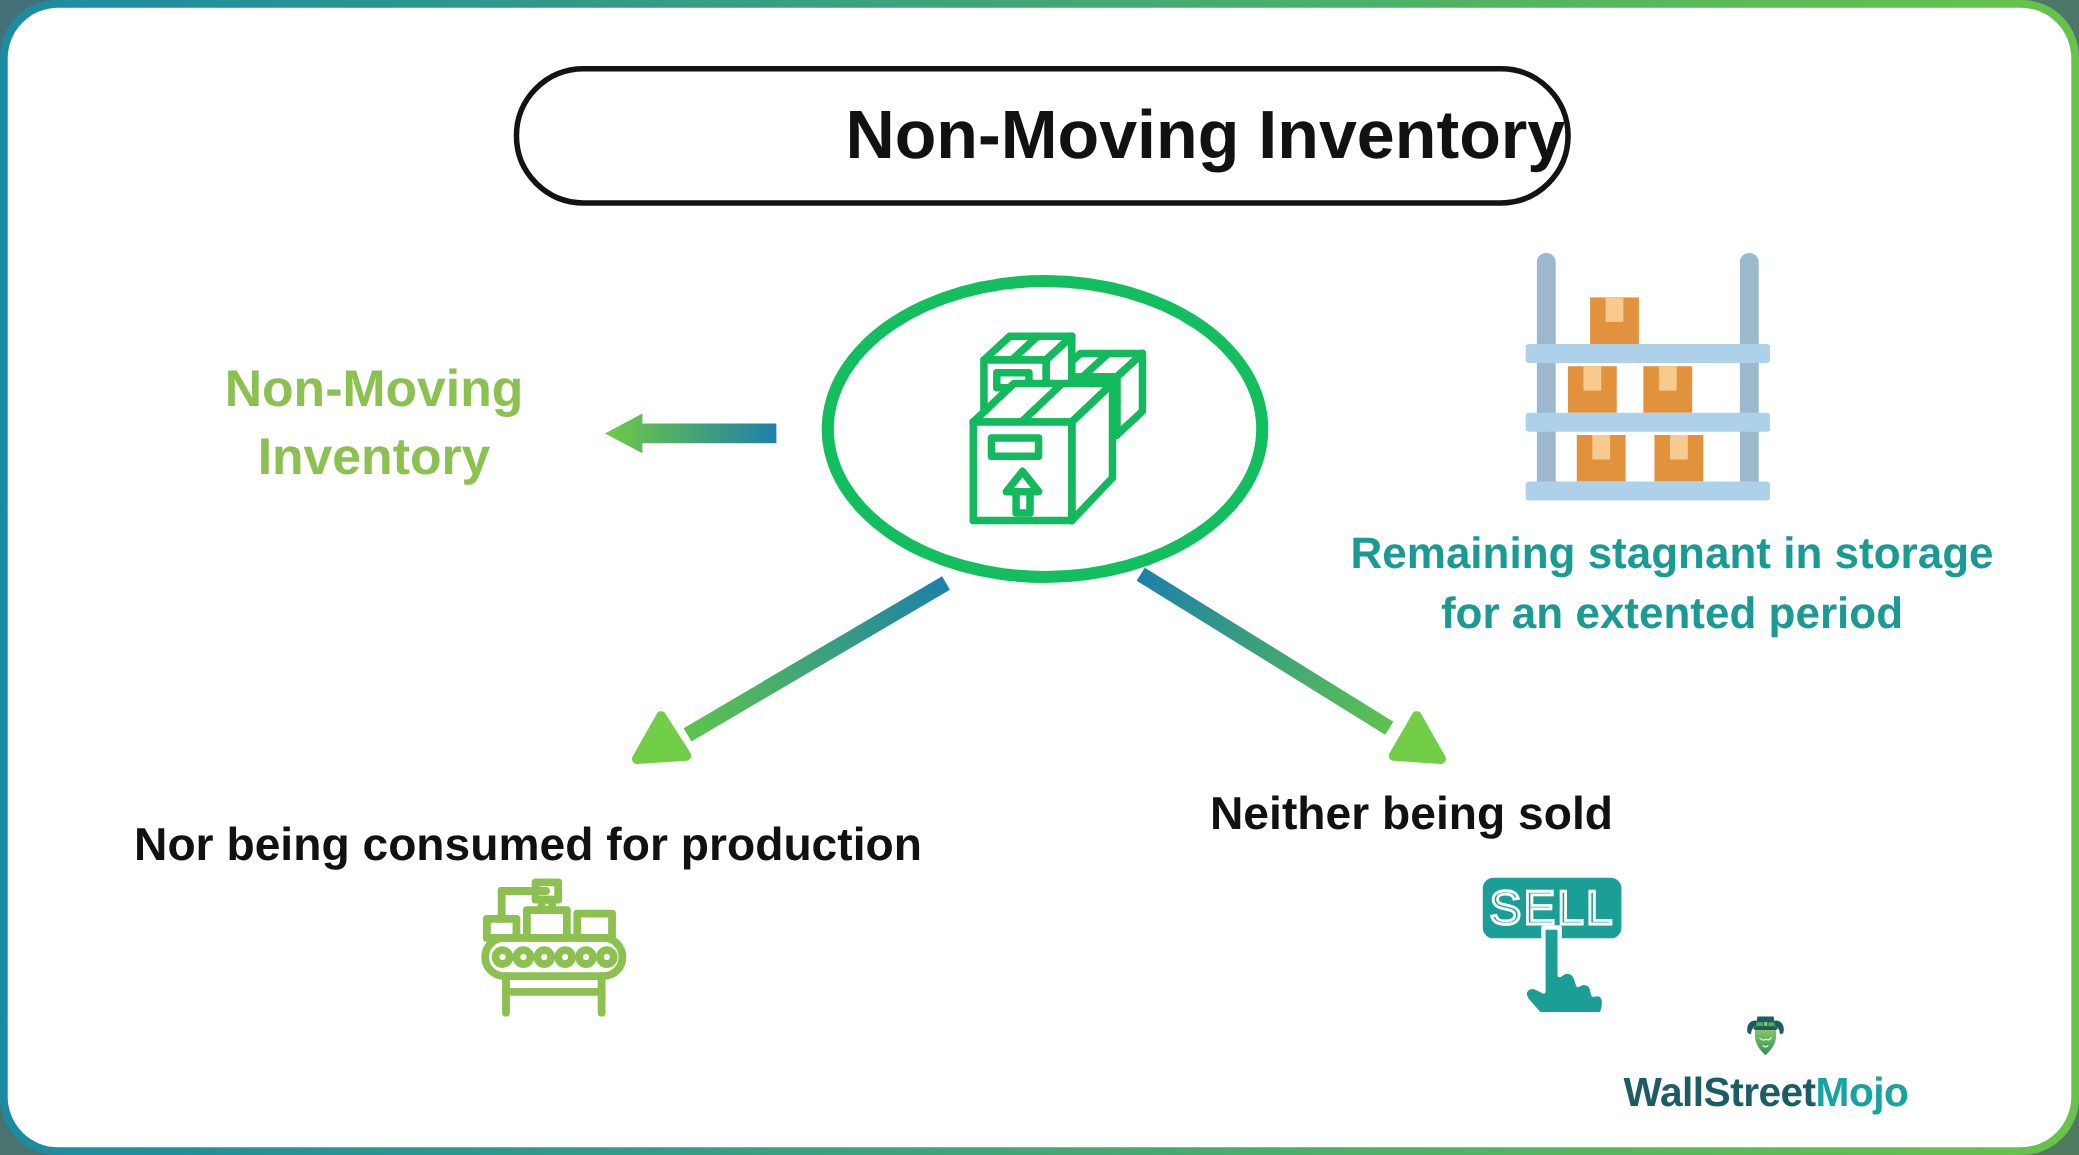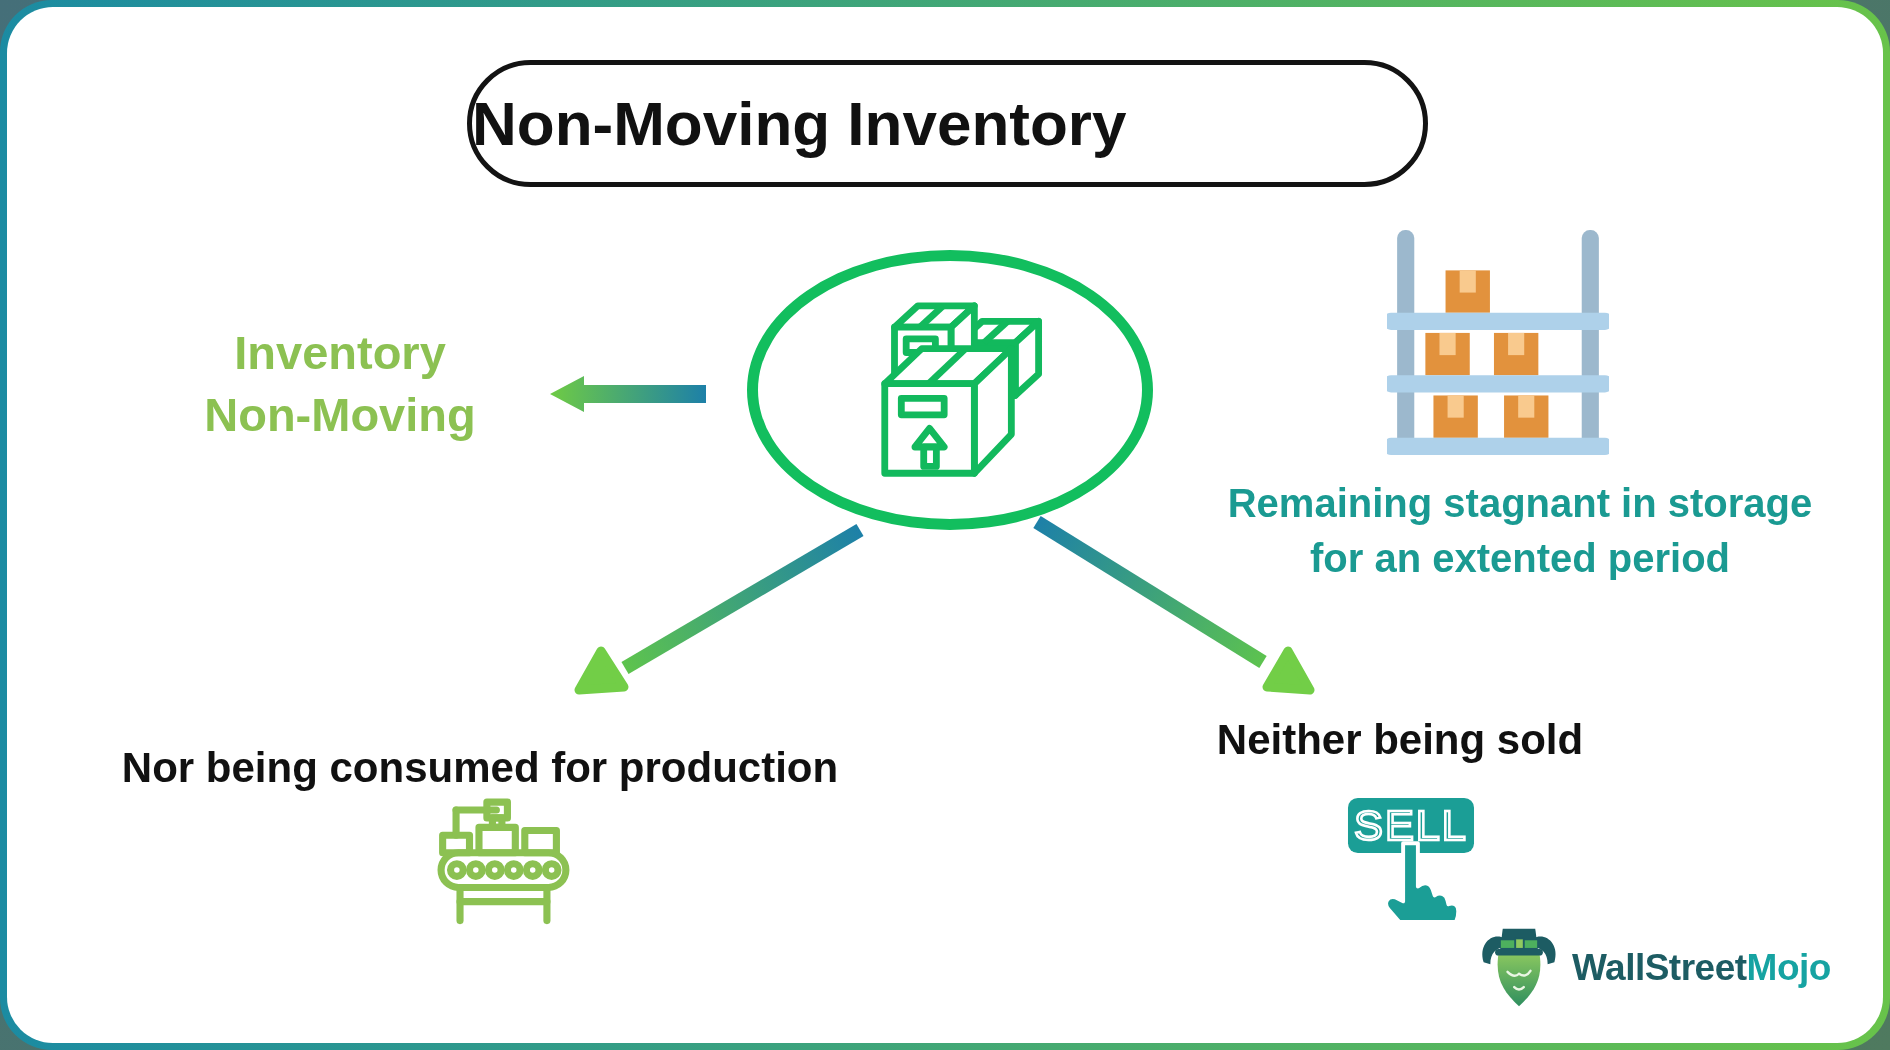--- a/index.html
+++ b/index.html
@@ -8,62 +8,62 @@
     background:linear-gradient(135deg,#456f79,#4f7a5f);
     font-family:"Liberation Sans",sans-serif;
   }
   .frame{position:absolute;inset:0;border-radius:52px;
     background:linear-gradient(90deg,#1b8ba2,#68c34a);}
   .card{position:absolute;inset:7px;border-radius:46px;background:#ffffff;}
   .abs{position:absolute;}
   .title-pill{
     left:467px;top:60px;width:961px;height:127px;
     border:5px solid #131313;border-radius:66px;box-sizing:border-box;
-    display:flex;align-items:center;justify-content:flex-start;
+    display:flex;align-items:center;justify-content:flex-end;
     font-size:62px;font-weight:800;color:#111;letter-spacing:0px;background:#fff;
   }
   .left-label{
     left:110px;top:322px;width:460px;text-align:center;
     font-size:47px;line-height:62px;font-weight:800;color:#8cc152;
   }
   .storage-note{
     left:1140px;top:476px;width:760px;text-align:center;
     font-size:40px;line-height:55px;font-weight:800;color:#1a9a92;
   }
   .production-label{
     left:60px;top:744px;width:840px;text-align:center;
     font-size:42px;font-weight:800;color:#111;
   }
   .sold-label{
-    left:1100px;top:716px;width:600px;text-align:center;
+    left:1100px;top:716px;width:600px;text-align:left;
     font-size:42px;font-weight:800;color:#111;
   }
   .ellipse{
     left:747px;top:250px;width:406px;height:280px;box-sizing:border-box;
     border:11px solid #12be5e;border-radius:50%;background:#fff;
   }
-  .logo{left:1476px;top:922px;height:92px;display:flex;align-items:center;gap:10px;}
+  .logo{left:1476px;top:922px;height:92px;display:flex;align-items:center;gap:10px;flex-direction:column;}
   .logo-text{font-size:37px;font-weight:800;letter-spacing:-0.5px;white-space:nowrap;}
   .logo-text .p1{color:#1d5c63;}
   .logo-text .p2{color:#16a3a2;}
 </style>
 </head>
 <body>
 
 <div class="canvas">
   <div class="frame"></div>
   <div class="card"></div>
 
   <div class="abs title-pill">
     <span>Non-Moving Inventory</span>
   </div>
 
   <div class="abs left-label">
+    <div>Non-Moving</div>
     <div>Inventory</div>
-    <div>Non-Moving</div>
   </div>
 
   <svg class="abs" style="left:548px;top:372px;" width="158" height="44" viewBox="0 0 158 44">
     <defs>
       <linearGradient id="lgLeft" x1="0" y1="0" x2="1" y2="0">
         <stop offset="0" stop-color="#6fcb44"></stop>
           <stop offset="1" stop-color="#1d80a8"></stop>
       </linearGradient>
     </defs>
     <path d="M36,4 L36,13 H158 V31 H36 L36,40 L2,22 Z" fill="url(#lgLeft)"></path>

